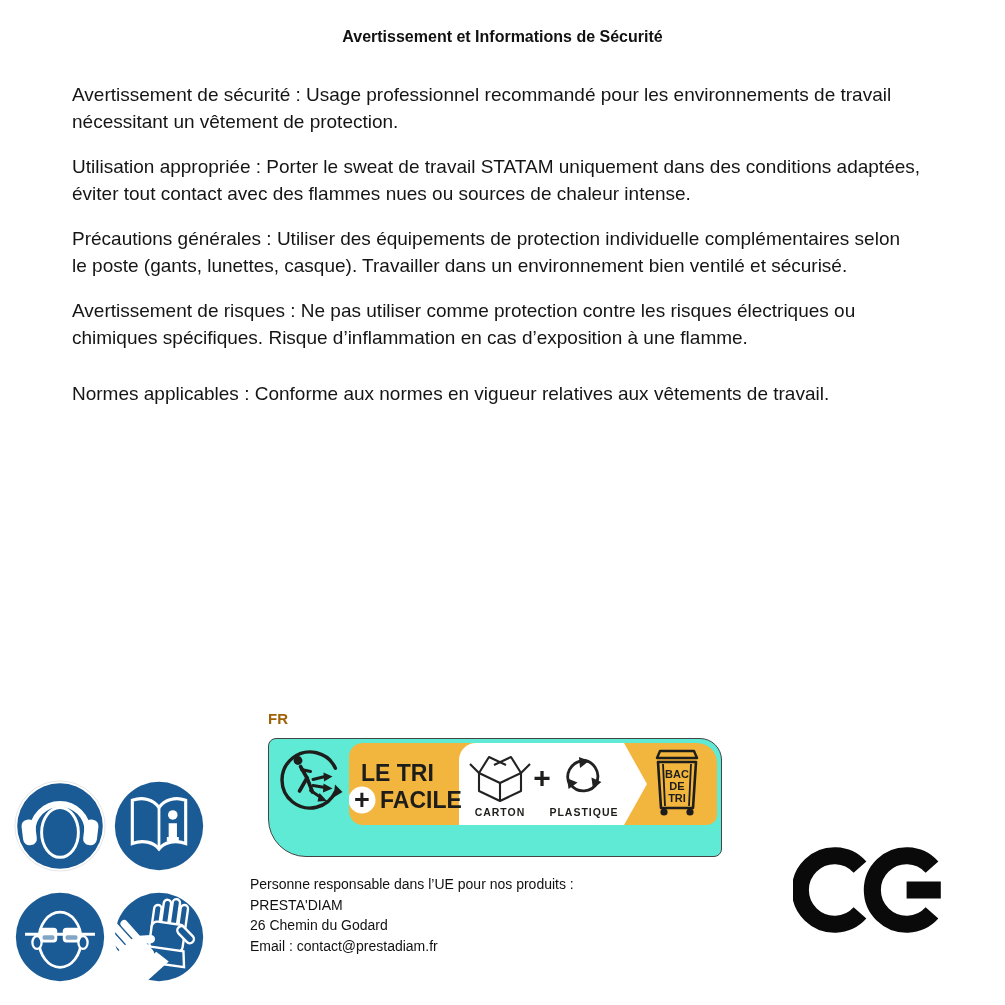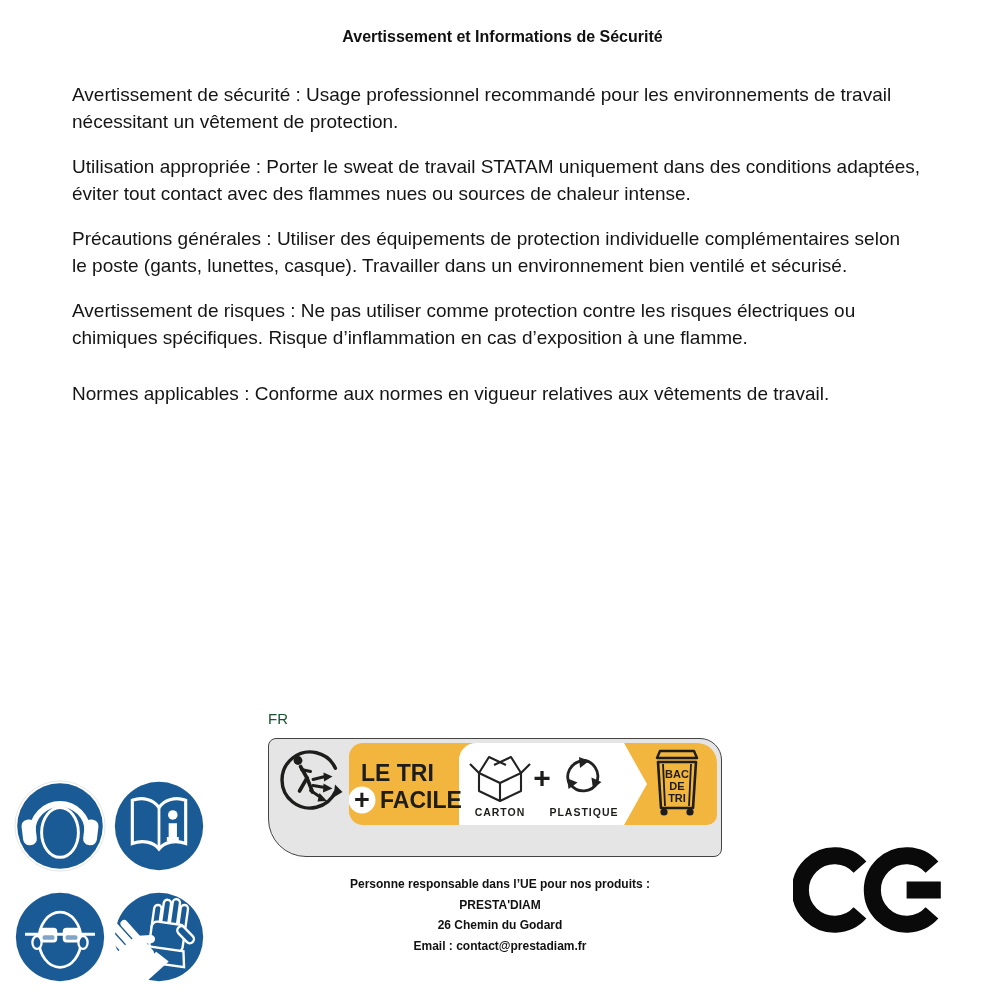--- a/index.html
+++ b/index.html
@@ -20,37 +20,37 @@
   }
   .content p.gap{margin-top:30px;}
   .icon-grid{
     position:absolute;left:14px;top:780px;
     display:grid;grid-template-columns:92px 92px;
     column-gap:7px;row-gap:19px;
   }
   .picto{width:92px;height:92px;}
   .fr-label{
     position:absolute;left:268px;top:710px;
-    font-size:15px;font-weight:normal;color:#14532d;
+    font-size:15px;font-weight:bold;color:#a16207;
   }
   .infotri-box{
     position:absolute;left:268px;top:738px;width:454px;height:119px;
-    background:#e5e5e5;border:1.5px solid #444;
+    background:#5eead4;border:1.5px solid #444;
     border-radius:8px 22px 8px 38px;box-sizing:border-box;
   }
   .triman{position:absolute;left:7px;top:7px;}
   .band{position:absolute;left:80px;top:4px;}
   .band-caption{
     position:absolute;right:10px;bottom:5px;
     font-size:15px;font-weight:bold;font-style:italic;color:#1c1c1c;
     white-space:nowrap;
   }
   .responsible{
-    position:absolute;left:250px;top:874px;width:500px;text-align:center;
-    font-size:12px;font-weight:bold;line-height:20.6px;color:#111;
+    position:absolute;left:250px;top:874px;width:500px;
+    font-size:14px;font-weight:normal;line-height:20.6px;color:#111;
   }
   .ce{position:absolute;left:793px;top:845px;}
 </style>
 </head>
 <body>
 
 <div class="page">
 
   <h1 class="doc-title">Avertissement et Informations de Sécurité</h1>
 

